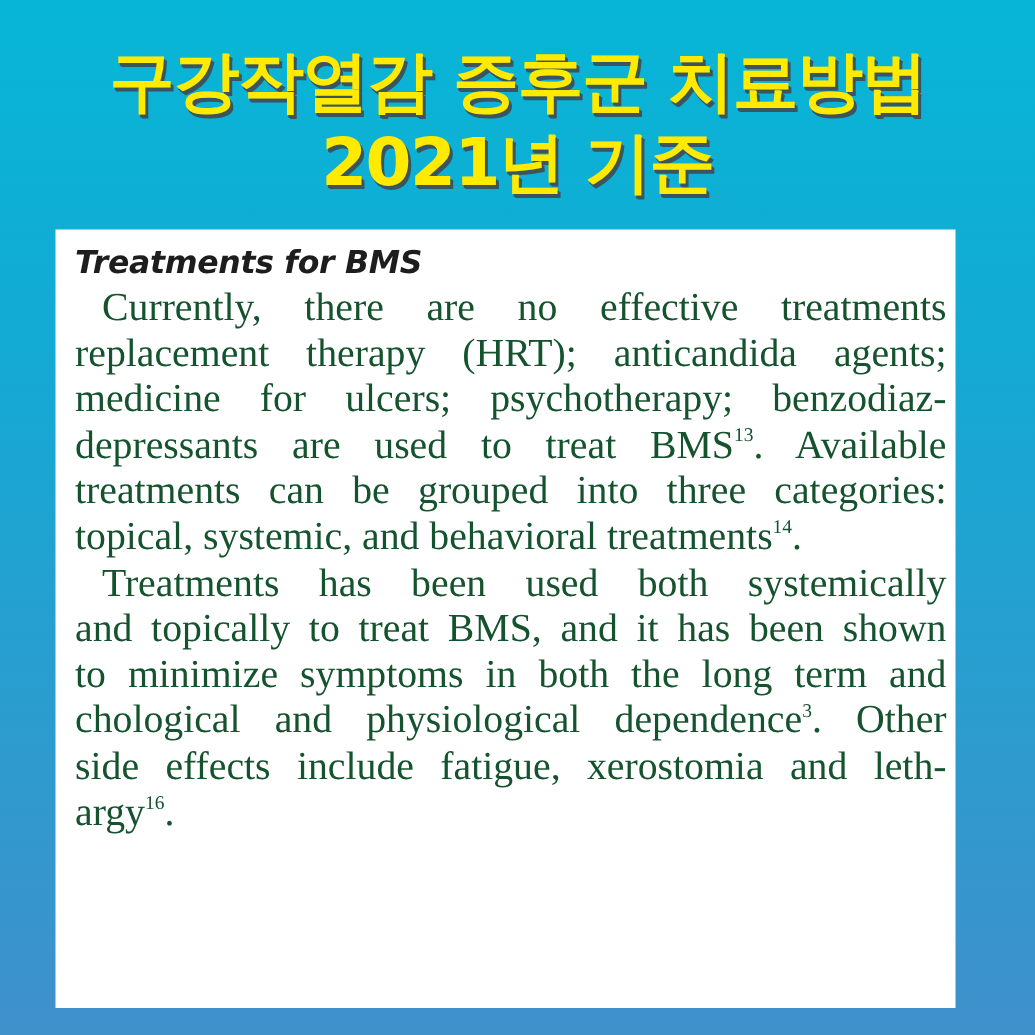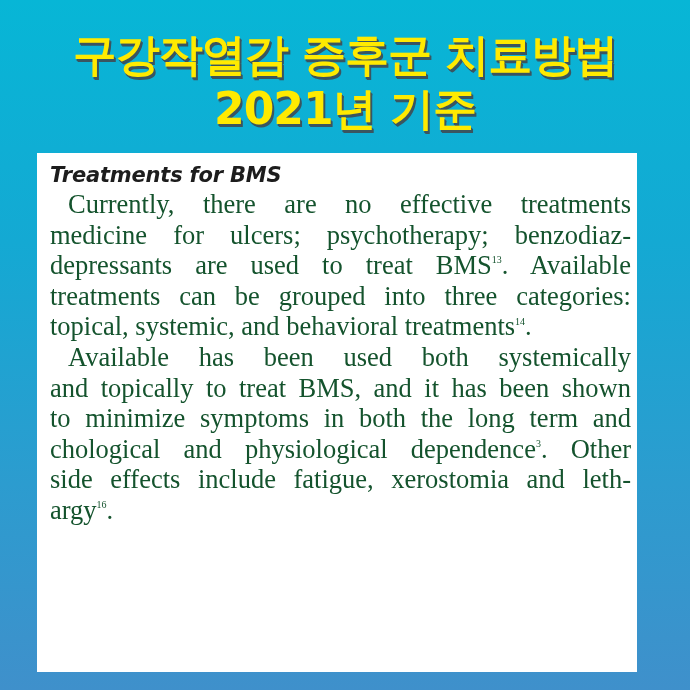--- a/index.html
+++ b/index.html
@@ -25,42 +25,43 @@
     font-size:21px; color:#1d1d1d; line-height:28px; margin:2px 0 0 0;
     letter-spacing:-0.2px;
   }
   .para {
     font-family: "Liberation Serif", serif; font-size:26.5px; line-height:30.6px;
     color:#14532d; text-align:justify; margin:0; hyphens:none;
   }
   .para .line { display:block; text-align:justify; text-align-last:justify; white-space:nowrap; }
   .para .line.last { text-align-last:left; }
   .indent { padding-left:18px; }
-  sup { font-size:10px; line-height:0; vertical-align:super; position:relative; top:-1px; }
+  sup { font-size:13px; line-height:0; vertical-align:super; position:relative; top:-1px; }
 </style>
 </head>
 <body>
 
 <div class="title">
   <div>구강작열감 증후군 치료방법</div>
   <div>2021년 기준</div>
 </div>
 
 <div class="card">
   <div class="heading">Treatments for BMS</div>
 
   <div class="para">
     <span class="line indent">Currently, there are no effective treatments</span>
+    <span class="line">replacement therapy (HRT); anticandida agents;</span>
     <span class="line">medicine for ulcers; psychotherapy; benzodiaz-</span>
     <span class="line"><span>depressants are used to treat BMS</span><sup>13</sup><span>. Available</span></span>
     <span class="line">treatments can be grouped into three categories:</span>
     <span class="line last"><span>topical, systemic, and behavioral treatments</span><sup>14</sup><span>.</span></span>
   </div>
 
   <div class="para">
-    <span class="line indent">Available has been used both systemically</span>
+    <span class="line indent">Treatments has been used both systemically</span>
     <span class="line">and topically to treat BMS, and it has been shown</span>
     <span class="line">to minimize symptoms in both the long term and</span>
     <span class="line"><span>chological and physiological dependence</span><sup>3</sup><span>. Other</span></span>
     <span class="line">side effects include fatigue, xerostomia and leth-</span>
     <span class="line last"><span>argy</span><sup>16</sup><span>.</span></span>
   </div>
 </div>
 
 </body></html>

